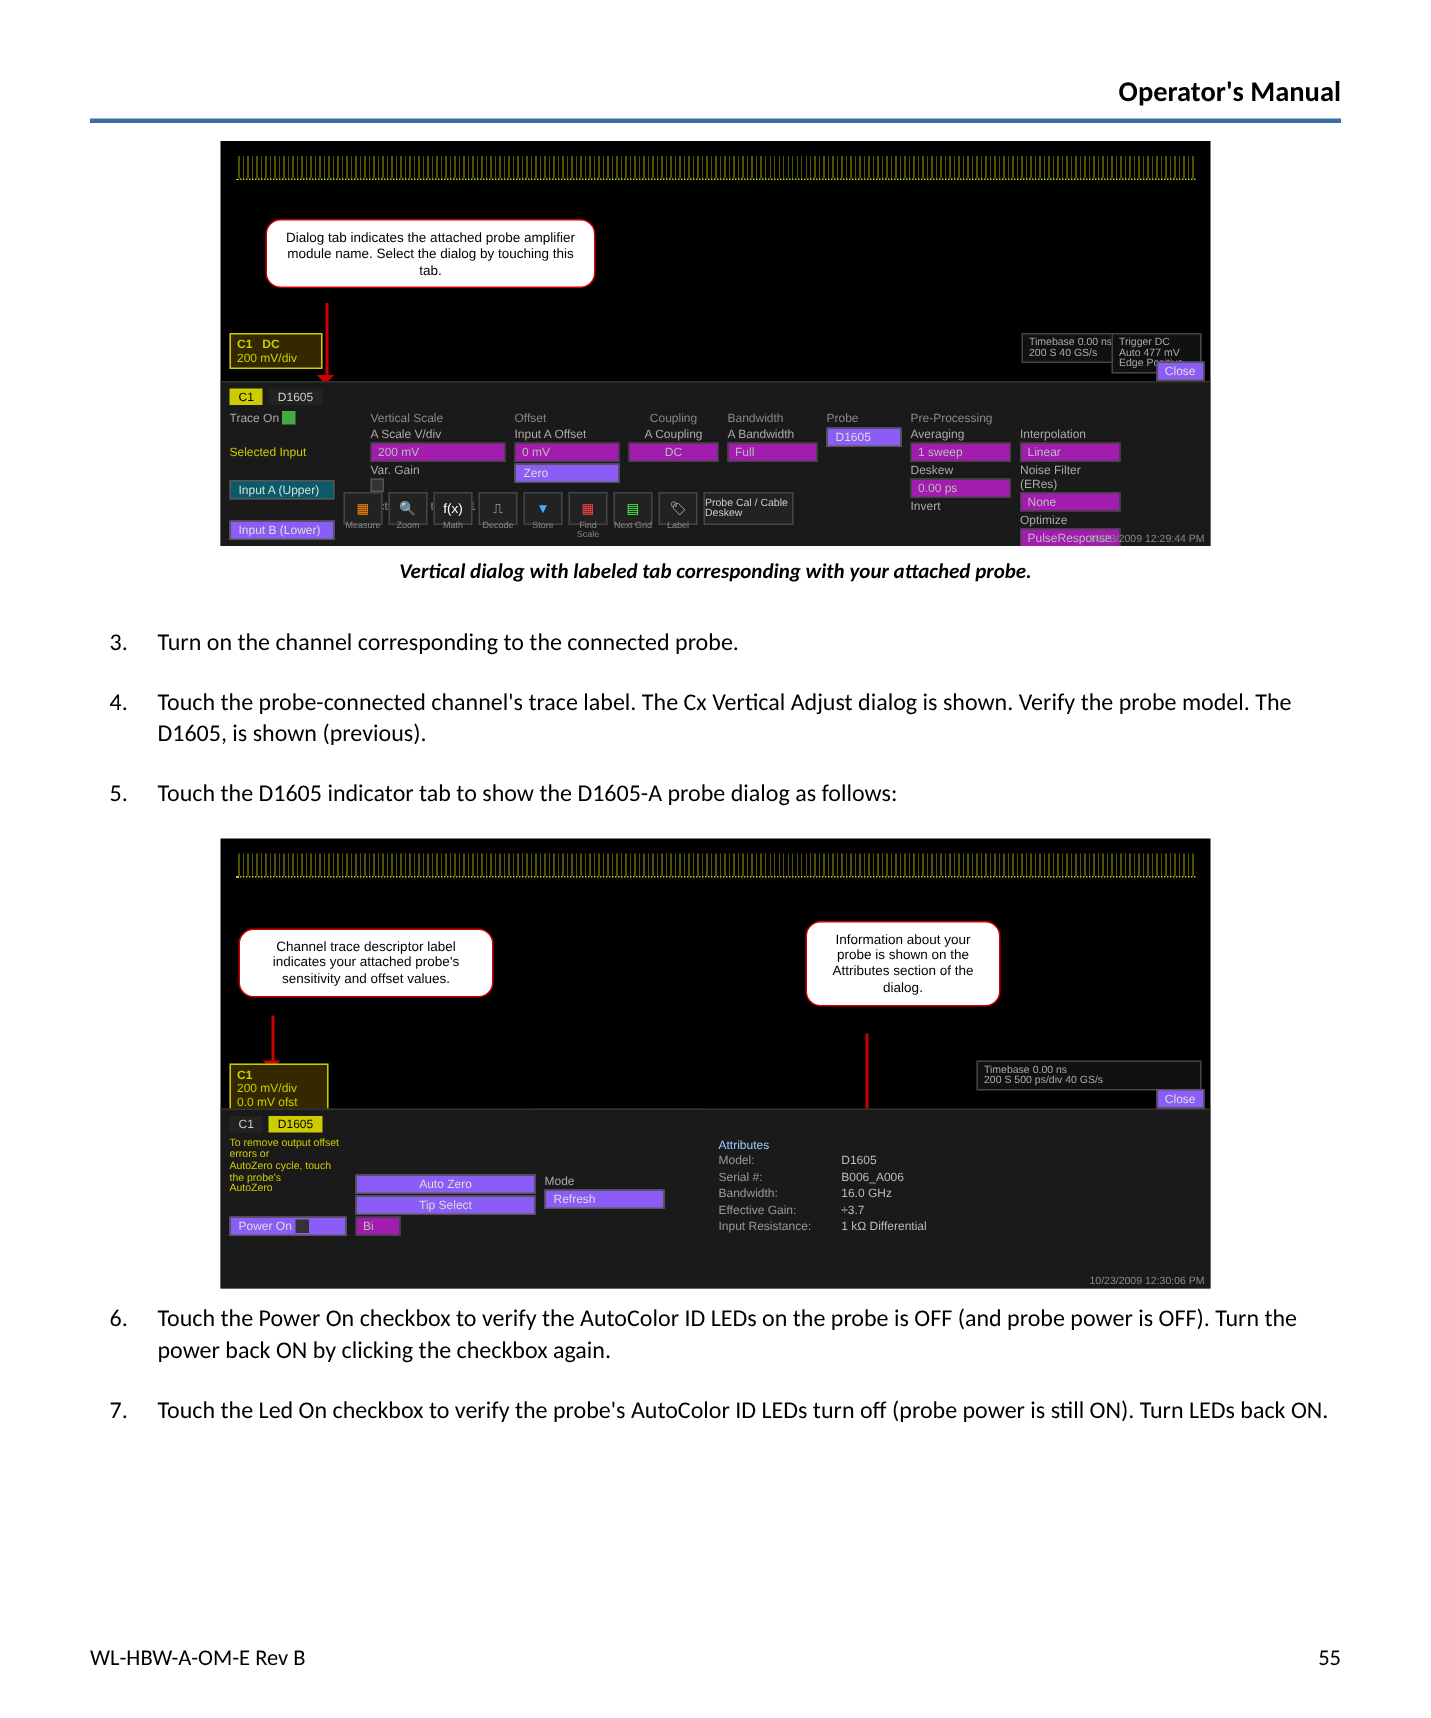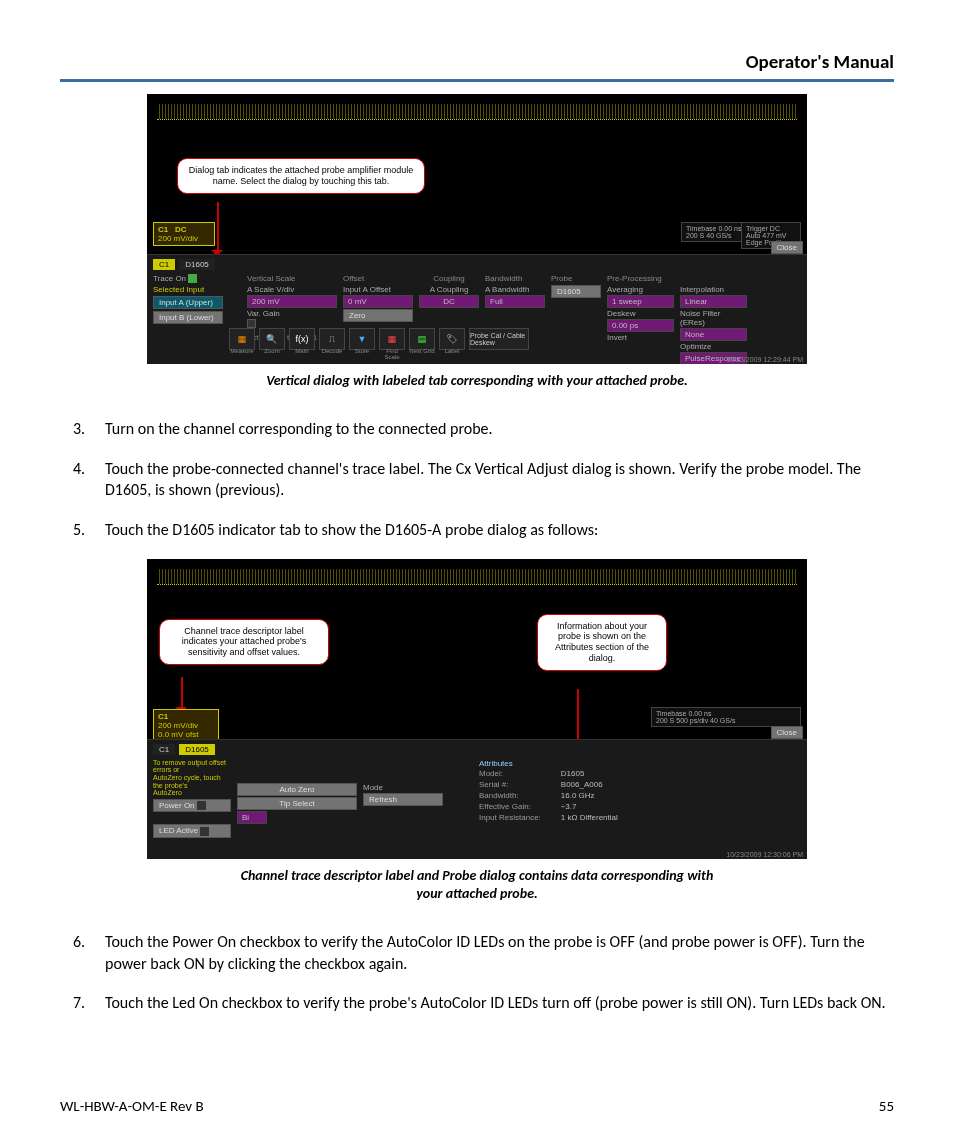--- a/index.html
+++ b/index.html
@@ -74,28 +74,28 @@
   .tb-box {
     position:absolute; right:6px; background:#111; border:1px solid #444;
     color:#aaa; font-size:7px; padding:2px 4px;
   }
   .panel {
     position:absolute; left:0; right:0; bottom:0;
     background:#1a1a1a; border-top:1px solid #333;
     padding: 4px 6px 14px 6px;
   }
   .panel-row { display:flex; gap:6px; align-items:flex-start; }
-  .side-col { width:70px; display:flex; flex-direction:column; gap:2px; }
+  .side-col { width:70px; display:flex; flex-direction:column; gap:14px; }
   .tabset { display:flex; gap:4px; margin-bottom:4px;}
   .tab { background:#222; padding:1px 6px; font-size:8px; color:#ccc;}
   .tab.sel { background:#cc0; color:#000; }
   .lbl { font-size:8px; color:#aaa; }
   .lbl-y { color:#cc0; }
-  .btn { background:#737373; border:1px solid #555; color:#ddd; padding:1px 5px; font-size:8px; }
-  .field { background:#701a75; border:1px solid #444; color:#bbb; padding:1px 4px; font-size:8px; }
+  .btn { background:#8b5cf6; border:1px solid #555; color:#ddd; padding:1px 5px; font-size:8px; }
+  .field { background:#a21caf; border:1px solid #444; color:#bbb; padding:1px 4px; font-size:8px; }
   .check { width:9px; height:9px; background:#4a4; display:inline-block; vertical-align:middle;}
   .group { display:flex; flex-direction:column; gap:1px; }
   .group-title { color:#888; font-size:8px; margin-bottom:1px; }
   .icon-btn { width:26px; height:22px; background:#222; border:1px solid #444; display:flex; align-items:center; justify-content:center; font-size:9px;}
   .icon-row { display:flex; gap:4px; margin-top:4px;}
   .tick { position:absolute; bottom:1px; right:4px; font-size:7px; color:#888; }
 
   
   .attr-table { display:grid; grid-template-columns: auto auto; gap:2px 20px; font-size:8px; color:#bbb;}
   .attr-table .k{ color:#999;}
@@ -118,21 +118,21 @@
 
 <div class="header-title">Operator's Manual</div>
 <div class="header-rule"></div>
 
 <div class="content">
 
 <div class="shot-wrap">
   <div class="shot shot1">
     <div class="waveform"></div>
 
-    <div class="callout" style="top:64px; left:30px; width:248px;">Dialog tab indicates the attached probe amplifier module name. Select the dialog by touching this tab.</div>
+    <div class="callout" style="top:52px; left:30px; width:220px;">Dialog tab indicates the attached probe amplifier module name. Select the dialog by touching this tab.</div>
     <div class="pointer tri-down" style="top:108px; left:70px; width:2px; height:50px;"></div>
 
     <div class="chan-box" style="top:128px; left:6px; width:62px;">
       <div style="color:#cc0; font-weight:bold;">C1 &nbsp; DC</div>
       <div>200 mV/div</div>
     </div>
     <div class="tb-box" style="top:128px; width:120px;">
       <div>Timebase  0.00 ns</div>
       <div>200 S     40 GS/s</div>
     </div>
@@ -327,23 +327,20 @@
             <div class="k">Effective Gain:</div>
                 <div>÷3.7</div>
             <div class="k">Input Resistance:</div>
                 <div>1 kΩ Differential</div>
           </div>
         </div>
       </div>
       <div class="tick">10/23/2009 12:30:06 PM</div>
     </div>
   </div>
-  <div class="caption">
-    <span>Channel trace descriptor label and Probe dialog contains data corresponding with</span><br><span>your attached probe.</span>
-  </div>
 </div>
 
 <ol class="steps">
   <li><span class="num">6.</span><span>Touch the </span><span class="bold">Power On</span><span> checkbox to verify the AutoColor ID LEDs on the probe is OFF (and probe power is OFF). Turn the power back ON by clicking the checkbox again.</span></li>
   <li><span class="num">7.</span><span>Touch the </span><span class="bold">Led On</span><span> checkbox to verify the probe's AutoColor ID LEDs turn off (probe power is still ON). Turn LEDs back ON.</span></li>
 </ol>
 
 </div>
 
 <div class="footer">

